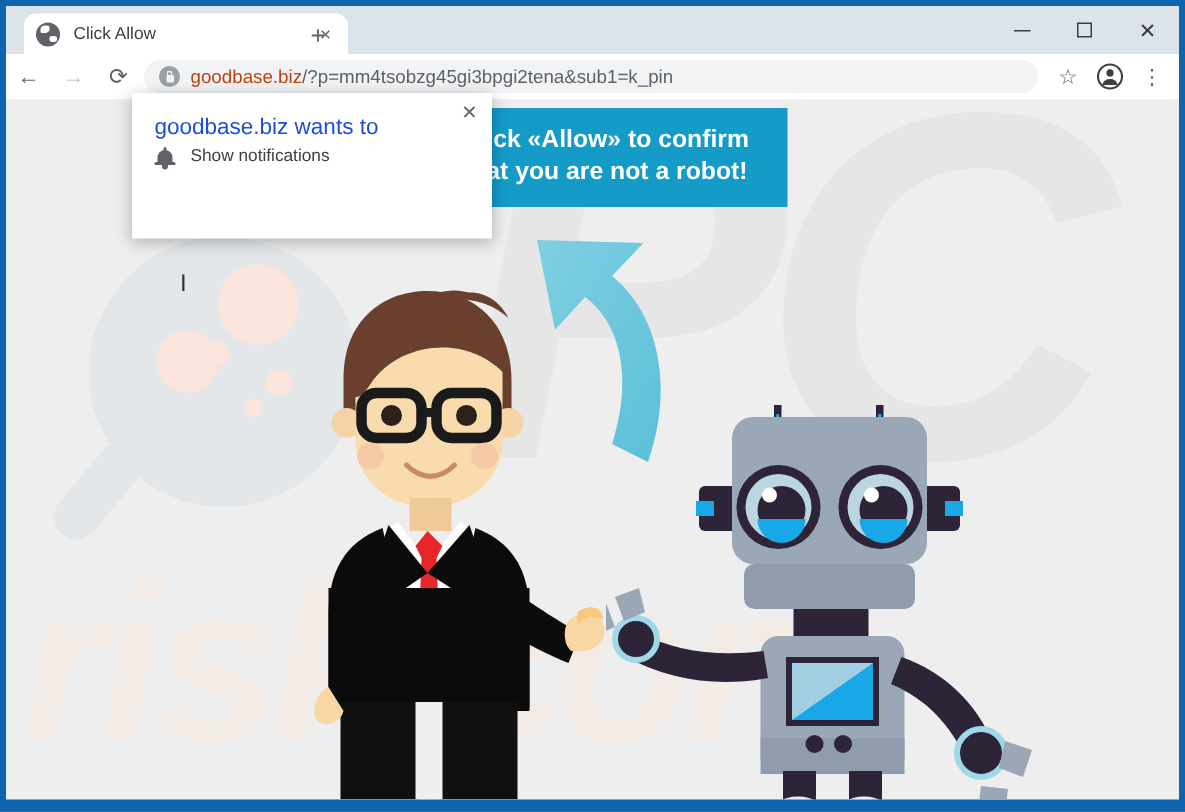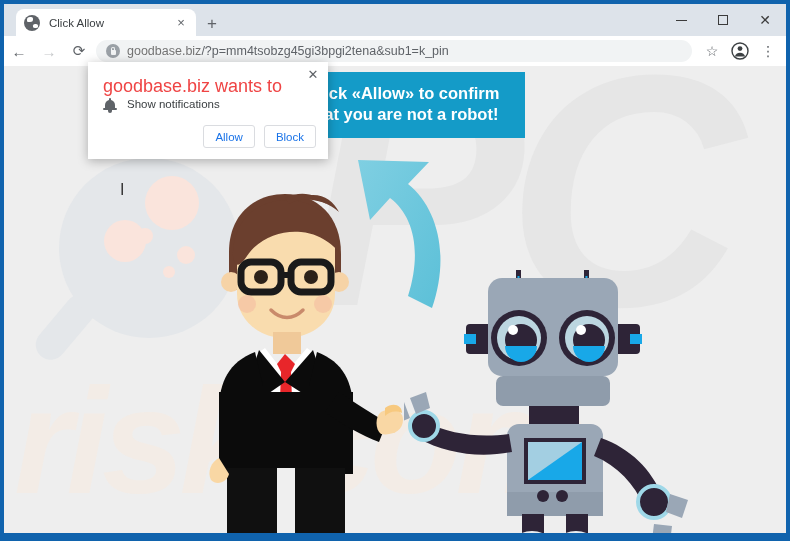--- a/index.html
+++ b/index.html
@@ -23,21 +23,21 @@
   
   #tabstrip {
     position: absolute;
     left: 4px; top: 4px;
     width: 782px; height: 32px;
     background: #dde3ea;
   }
   #tab-active {
     position: absolute;
     left: 12px; top: 5px;
-    width: 180px; height: 27px;
+    width: 216px; height: 27px;
     background: #ffffff;
     border-radius: 8px 8px 0 0;
     display: flex;
     align-items: center;
     padding: 0 8px;
     box-sizing: border-box;
   }
   #tab-favicon {
     width: 16px; height: 16px;
     border-radius: 50%;
@@ -159,21 +159,21 @@
     border: 1.2px solid #f1f3f4;
     border-bottom: none;
     border-radius: 3px 3px 0 0;
     box-sizing: border-box;
   }
   #url-text {
     font-size: 12.5px;
     color: #5f6368;
     white-space: nowrap;
   }
-  #url-text .host { color: #737373; }
+  #url-text .host { color: #c2410c; }
   .toolbar-right {
     display: flex; align-items: center; padding-right: 4px;
   }
   .ticon {
     width: 28px; height: 28px;
     display: flex; align-items: center; justify-content: center;
     color: #5f6368;
     font-size: 14px;
   }
 
@@ -287,22 +287,22 @@
     right: 6px; top: 4px;
     width: 18px; height: 18px;
     text-align: center;
     color: #5f6368;
     font-size: 13px;
     line-height: 18px;
   }
   #notif-title {
     position: absolute;
     left: 15px; top: 14px;
-    font-size: 18px;
-    color: #ef4444;
+    font-size: 15px;
+    color: #1d4ed8;
   }
   #notif-row {
     position: absolute;
     left: 15px; top: 36px;
     display: flex;
   }
   #bell-icon {
     width: 14px; height: 15px;
     position: relative;
     flex: 0 0 auto;
@@ -553,19 +553,15 @@
     <div id="notif-title">goodbase.biz wants to</div>
     <div id="notif-row">
       <span id="bell-icon">
         <span class="stem"></span>
         <span class="body"></span>
         <span class="rim"></span>
         <span class="clap"></span>
       </span>
       <span id="notif-row-label">Show notifications</span>
     </div>
-    <div id="notif-buttons">
-      <button class="notif-btn">Allow</button>
-      <button class="notif-btn">Block</button>
-    </div>
   </div>
 
 </div>
 
 </body></html>

